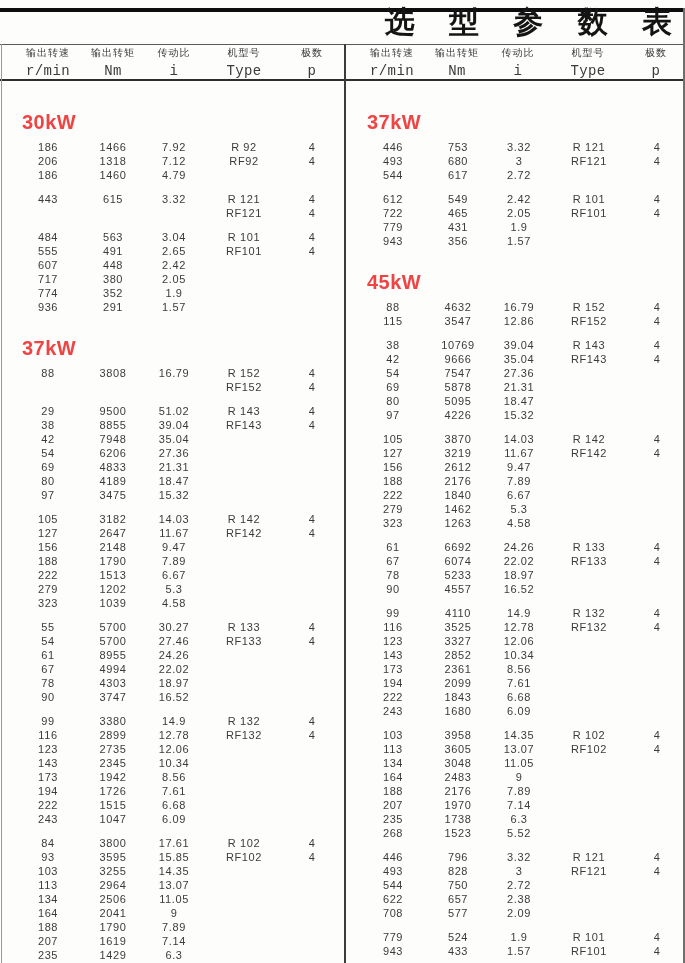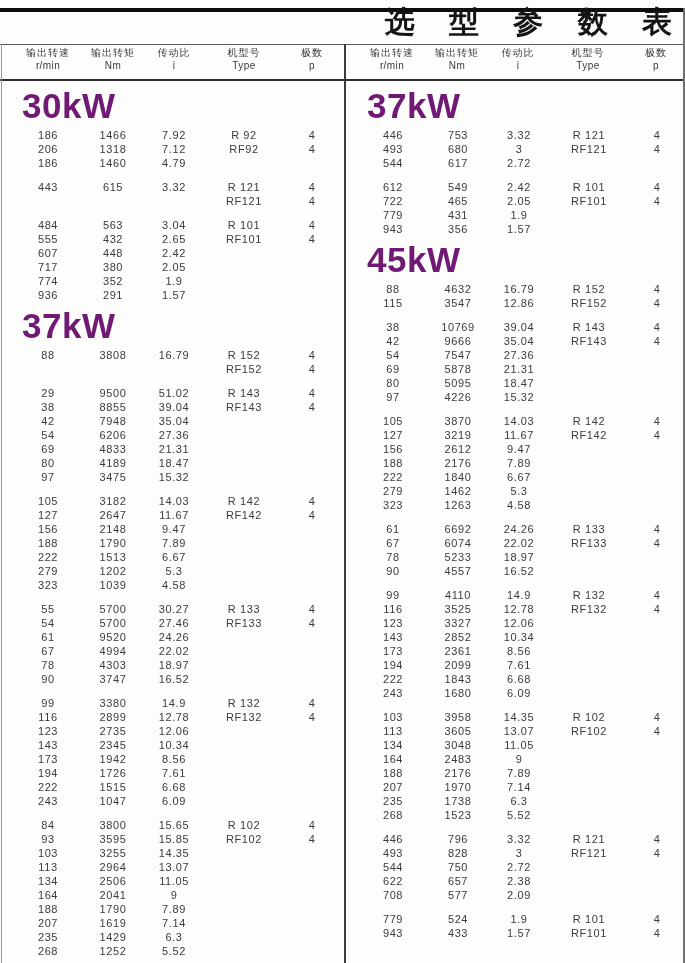--- a/index.html
+++ b/index.html
@@ -20,34 +20,34 @@
     font-size:30px;font-weight:bold;letter-spacing:13px;text-indent:13px;
     color:#141414;line-height:32px;white-space:nowrap;
   }
 
   .col-headers{
     position:absolute;top:46px;height:32px;display:grid;
     grid-template-columns:68px 62px 60px 80px 56px;
   }
   .col-headers.left{left:14px;}
   .col-headers.right{left:358px;}
-  .col-header{display:flex;flex-direction:column;align-items:center;justify-content:flex-start;}
+  .col-header{display:flex;flex-direction:column;align-items:center;justify-content:space-between;}
   .col-header .cn{font-size:10px;letter-spacing:1px;color:#3a3a3a;line-height:13px;}
-  .col-header .unit{font-size:10px;color:#3a3a3a;line-height:13px;letter-spacing:0.4px;}
+  .col-header .unit{font-size:14px;color:#3a3a3a;line-height:13px;letter-spacing:0.4px;font-family:Liberation Mono, monospace;}
 
   .half{position:absolute;top:88px;width:344px;}
   .half.left{left:0;}
   .half.right{left:345px;}
 
   .section-heading{
-    font-size:35px;font-weight:bold;color:#701a75;letter-spacing:0.5px;
-    margin:4px 0 4px 22px;line-height:28px;
+    font-size:20px;font-weight:bold;color:#ef4444;letter-spacing:0.5px;
+    margin:20px 0 4px 22px;line-height:28px;
     font-family:"Liberation Sans","DejaVu Sans",sans-serif;
   }
-  .group{margin:8px 0 10px 14px;}
+  .group{margin:0 0 10px 14px;}
   .row{
     display:grid;grid-template-columns:68px 62px 60px 80px 56px;
     height:14px;align-items:center;
   }
   .cell{
     text-align:center;font-size:11px;letter-spacing:0.6px;color:#3b3b3b;
     white-space:pre;line-height:14px;
   }
 </style>
 </head>
@@ -152,21 +152,21 @@
       <div class="group">
         <div class="row">
           <div class="cell">484</div>
           <div class="cell">563</div>
           <div class="cell">3.04</div>
           <div class="cell">R 101</div>
           <div class="cell">4</div>
         </div>
         <div class="row">
           <div class="cell">555</div>
-          <div class="cell">432</div>
+          <div class="cell">491</div>
           <div class="cell">2.65</div>
           <div class="cell">RF101</div>
           <div class="cell">4</div>
         </div>
         <div class="row">
           <div class="cell">607</div>
           <div class="cell">448</div>
           <div class="cell">2.42</div>
           <div class="cell"></div>
           <div class="cell"></div>
@@ -322,21 +322,21 @@
         </div>
         <div class="row">
           <div class="cell">54</div>
           <div class="cell">5700</div>
           <div class="cell">27.46</div>
           <div class="cell">RF133</div>
           <div class="cell">4</div>
         </div>
         <div class="row">
           <div class="cell">61</div>
-          <div class="cell">9520</div>
+          <div class="cell">8955</div>
           <div class="cell">24.26</div>
           <div class="cell"></div>
           <div class="cell"></div>
         </div>
         <div class="row">
           <div class="cell">67</div>
           <div class="cell">4994</div>
           <div class="cell">22.02</div>
           <div class="cell"></div>
           <div class="cell"></div>
@@ -411,21 +411,21 @@
           <div class="cell">1047</div>
           <div class="cell">6.09</div>
           <div class="cell"></div>
           <div class="cell"></div>
         </div>
       </div>
       <div class="group">
         <div class="row">
           <div class="cell">84</div>
           <div class="cell">3800</div>
-          <div class="cell">15.65</div>
+          <div class="cell">17.61</div>
           <div class="cell">R 102</div>
           <div class="cell">4</div>
         </div>
         <div class="row">
           <div class="cell">93</div>
           <div class="cell">3595</div>
           <div class="cell">15.85</div>
           <div class="cell">RF102</div>
           <div class="cell">4</div>
         </div>

